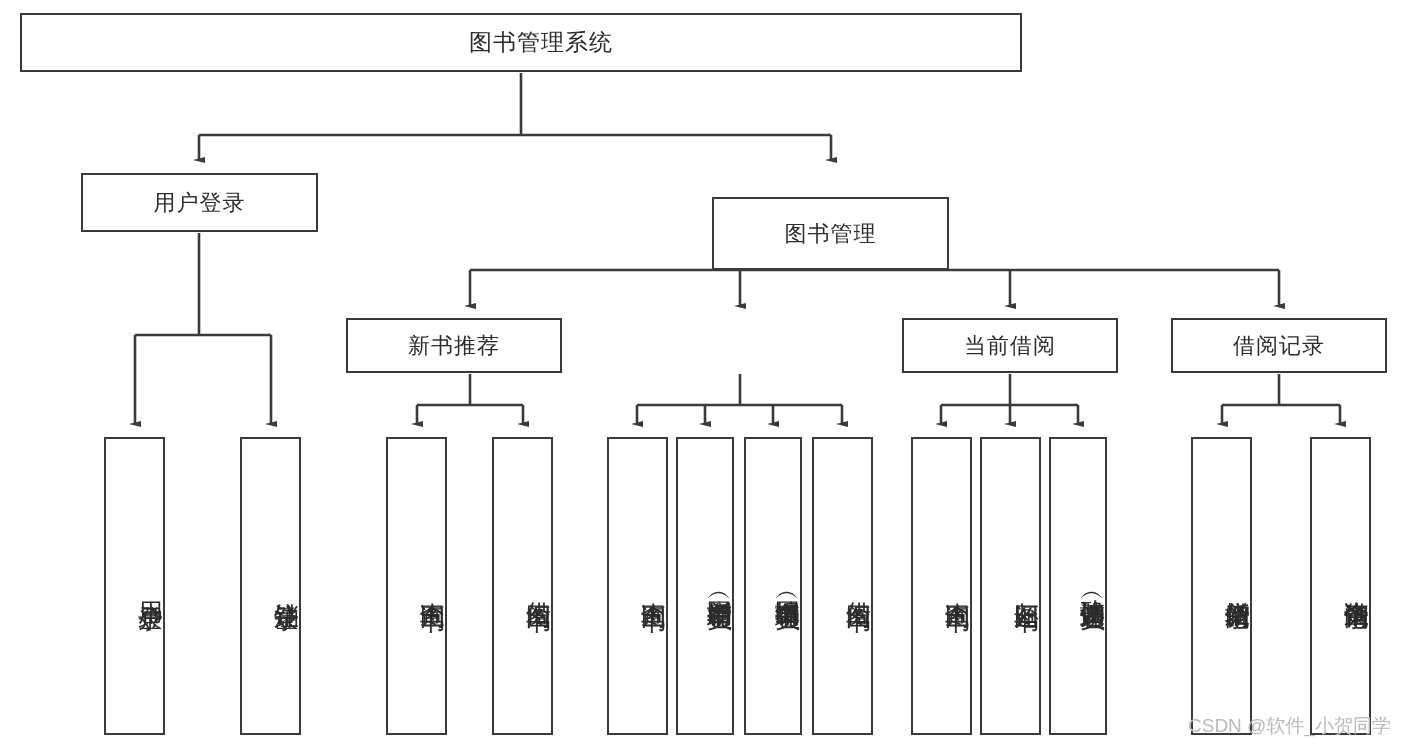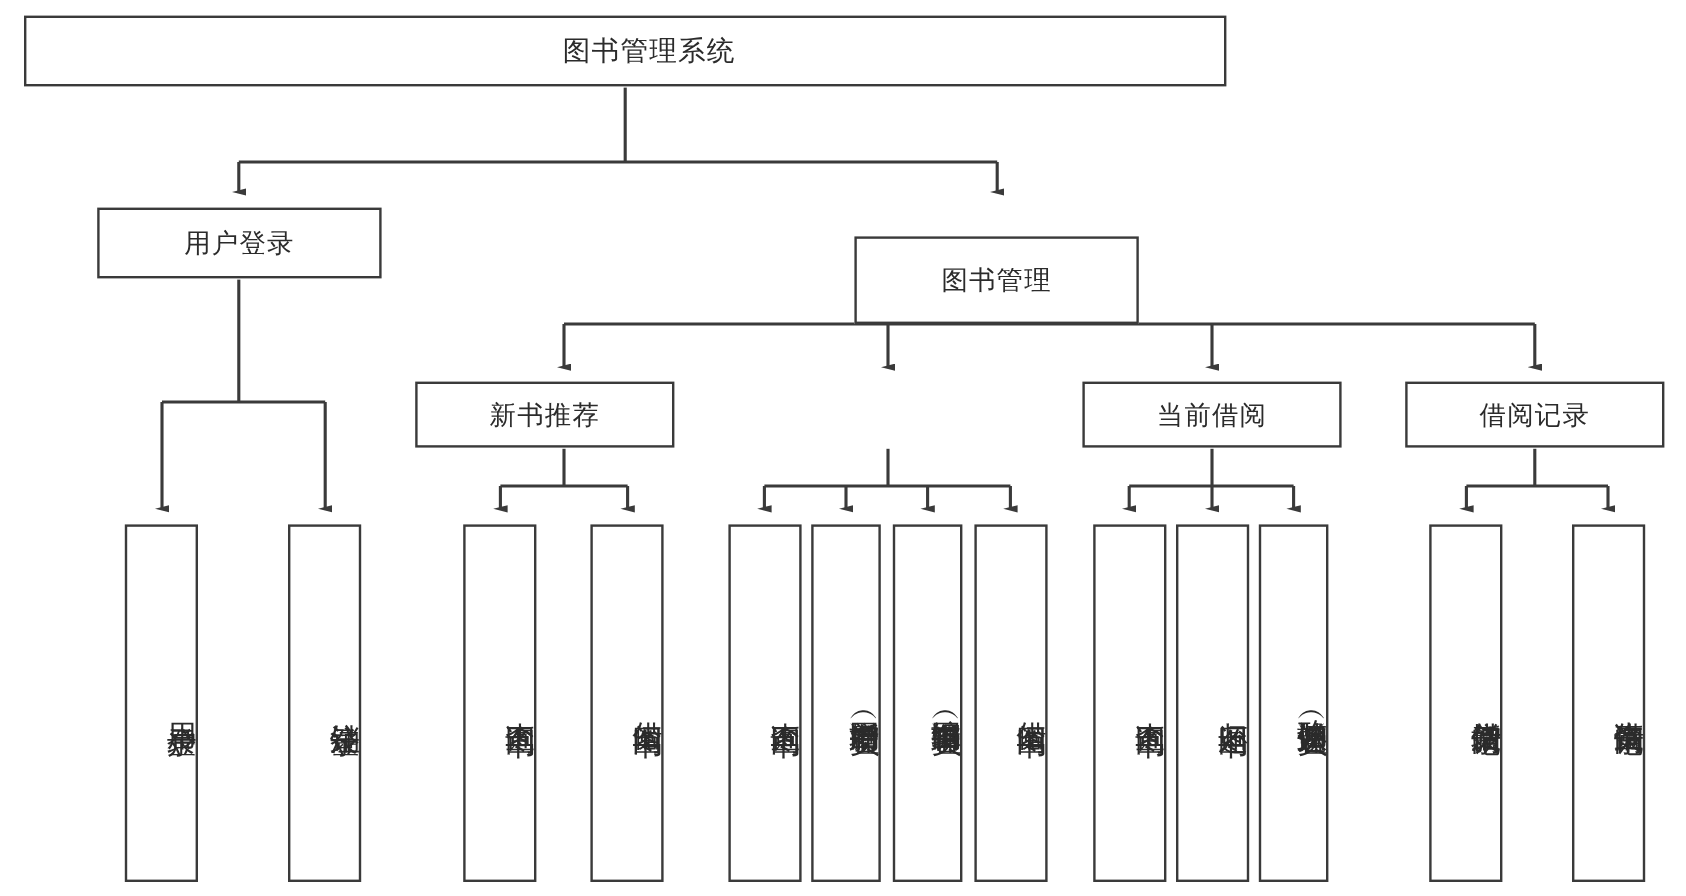--- a/index.html
+++ b/index.html
@@ -147,14 +147,15 @@
   <div class="node vert tall" style="left:744px; top:437px; width:58px; height:298px;">编辑图书（管理员）</div>
   <div class="node vert" style="left:812px; top:437px; width:61px; height:298px;">借阅图书</div>
 
   <div class="node vert" style="left:911px; top:437px; width:61px; height:298px;">查询图书</div>
   <div class="node vert" style="left:980px; top:437px; width:61px; height:298px;">归还图书</div>
   <div class="node vert tall" style="left:1049px; top:437px; width:58px; height:298px;">确认归还（管理员）</div>
 
   <div class="node vert tall" style="left:1191px; top:437px; width:61px; height:298px;">新增借阅记录</div>
   <div class="node vert tall" style="left:1310px; top:437px; width:61px; height:298px;">查询借阅记录</div>
 
+  <div class="watermark">CSDN @软件_小贺同学</div>
 
 </div>
 
 </body></html>

